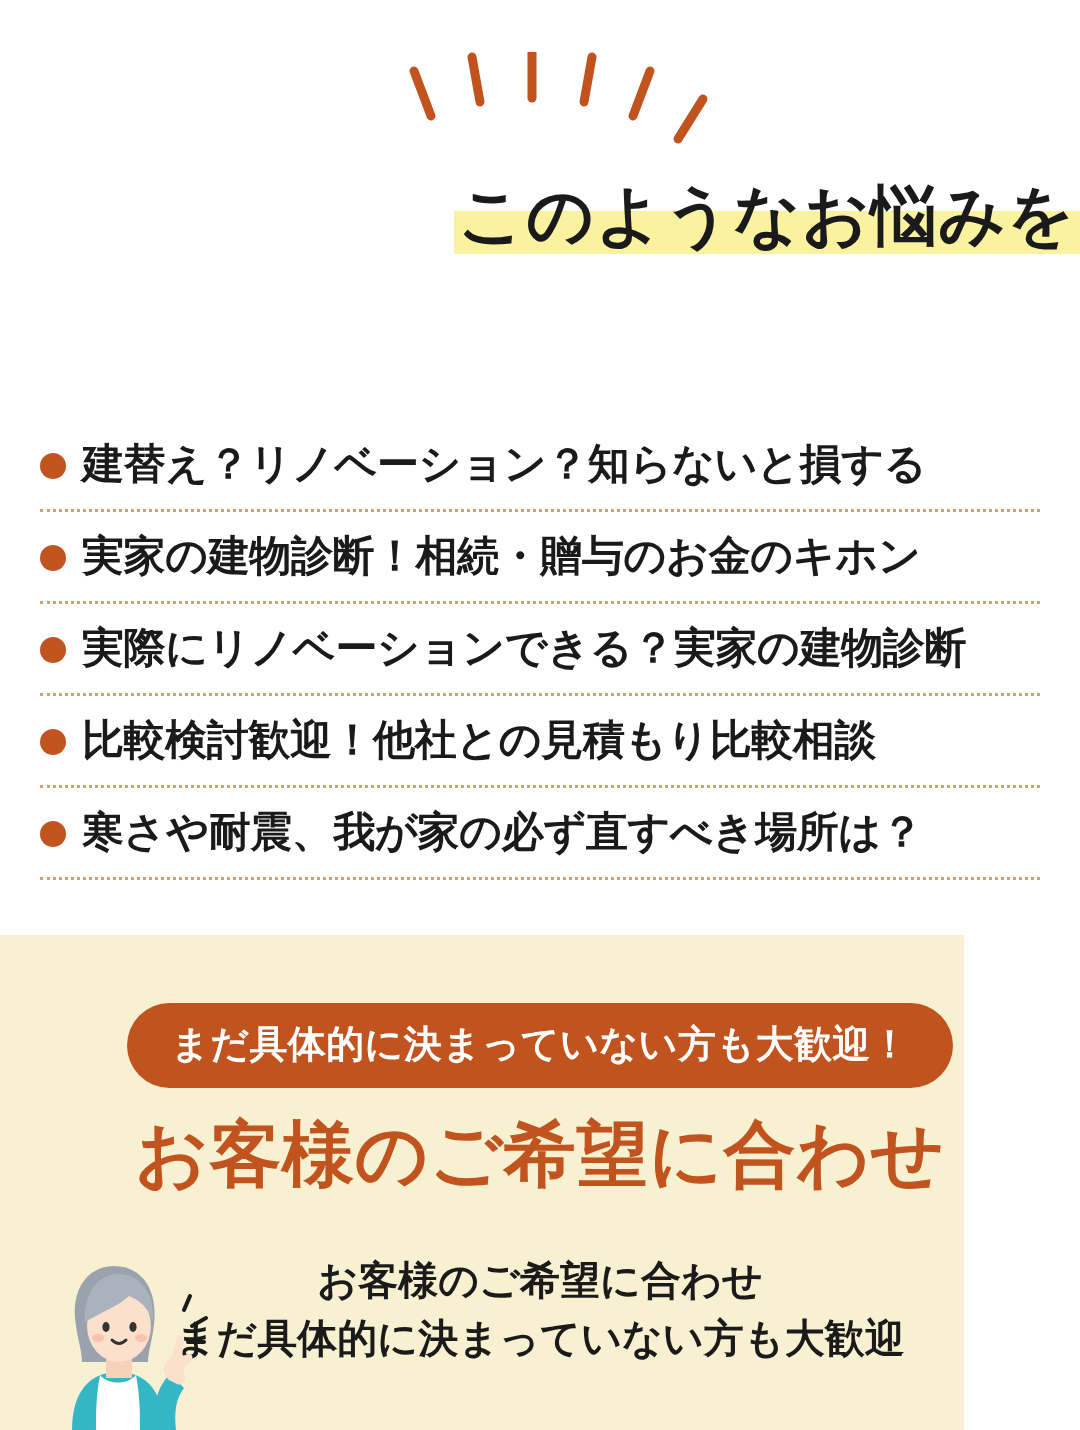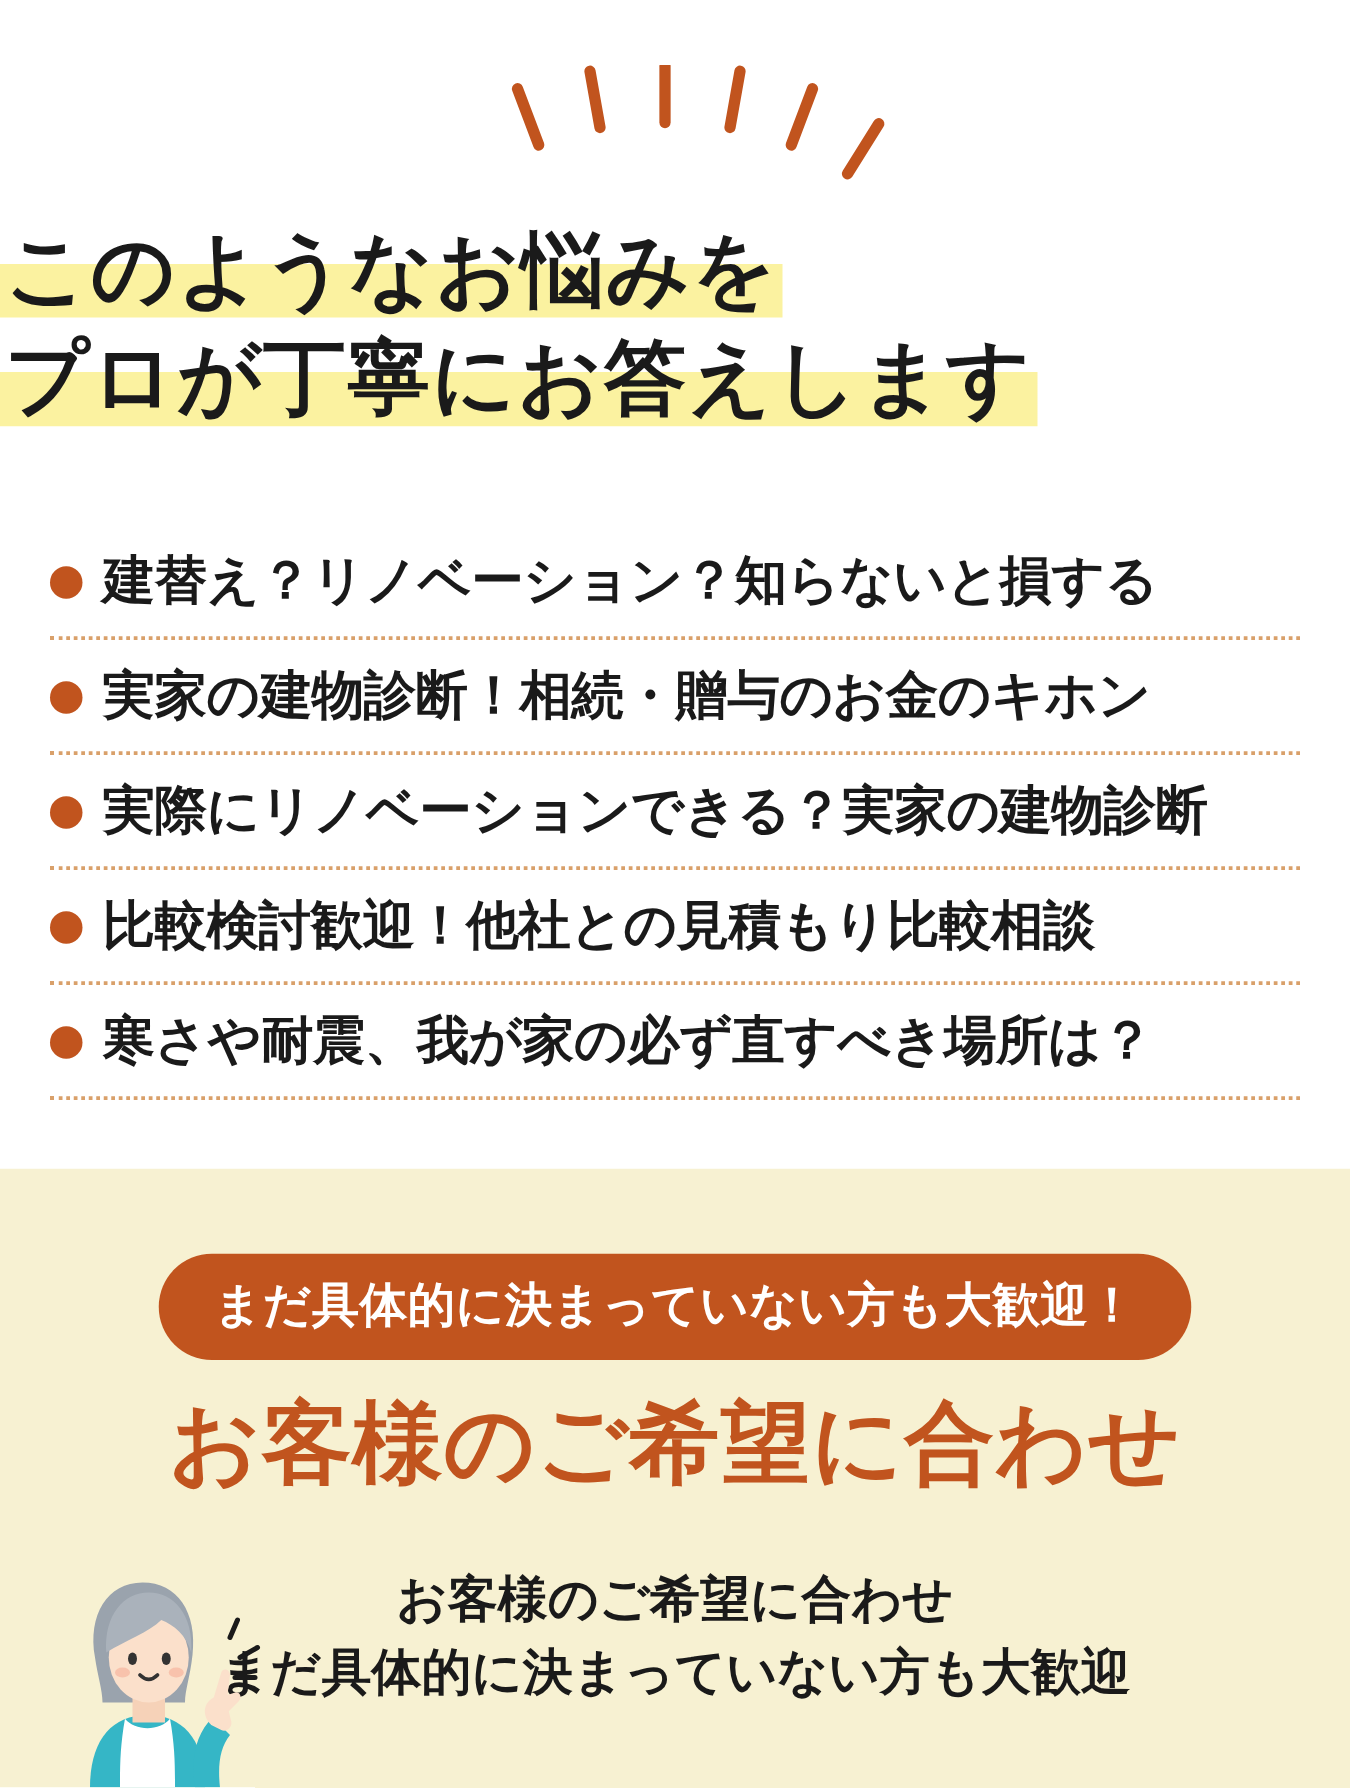--- a/index.html
+++ b/index.html
@@ -33,21 +33,21 @@
     width: 1080px;
     height: 100px;
   }
 
   
   .heading {
     position: absolute;
     top: 172px;
     left: 0;
     width: 1080px;
-    text-align: left;
+    text-align: right;
   }
   .heading .line {
     display: block;
     font-size: 66px;
     line-height: 1.32;
     font-weight: 700;
     letter-spacing: 0.02em;
     color: #1a1a1a;
     white-space: nowrap;
   }
@@ -87,21 +87,21 @@
     color: #1a1a1a;
     letter-spacing: -0.01em;
     white-space: nowrap;
   }
 
   
   .bottom-section {
     position: absolute;
     top: 935px;
     left: 0;
-    width: 1080px;
+    width: 964px;
     height: 495px;
     background: #f7f1d2;
   }
 
   .ribbon-wrap {
     position: absolute;
     top: 68px;
     left: 0;
     width: 1080px;
     text-align: center;
@@ -170,21 +170,20 @@
           <line x1="532" y1="46" x2="532" y2="1"></line>
           <line x1="584" y1="50" x2="592" y2="5"></line>
           <line x1="633" y1="64" x2="650" y2="19"></line>
           <line x1="678" y1="87" x2="703" y2="47"></line>
         </g>
       </svg>
     </div>
 
     <h1 class="heading">
       <span class="line"><span class="hl">このようなお悩みを</span></span>
-      <span class="line"><span class="hl">プロが丁寧にお答えします</span></span>
     </h1>
 
     <ul class="bullet-list">
       <li class="bullet-row">
         <span class="bullet-dot"></span>
         <span class="bullet-text">建替え？リノベーション？知らないと損する</span>
       </li>
       <li class="bullet-row">
         <span class="bullet-dot"></span>
         <span class="bullet-text">実家の建物診断！相続・贈与のお金のキホン</span>

